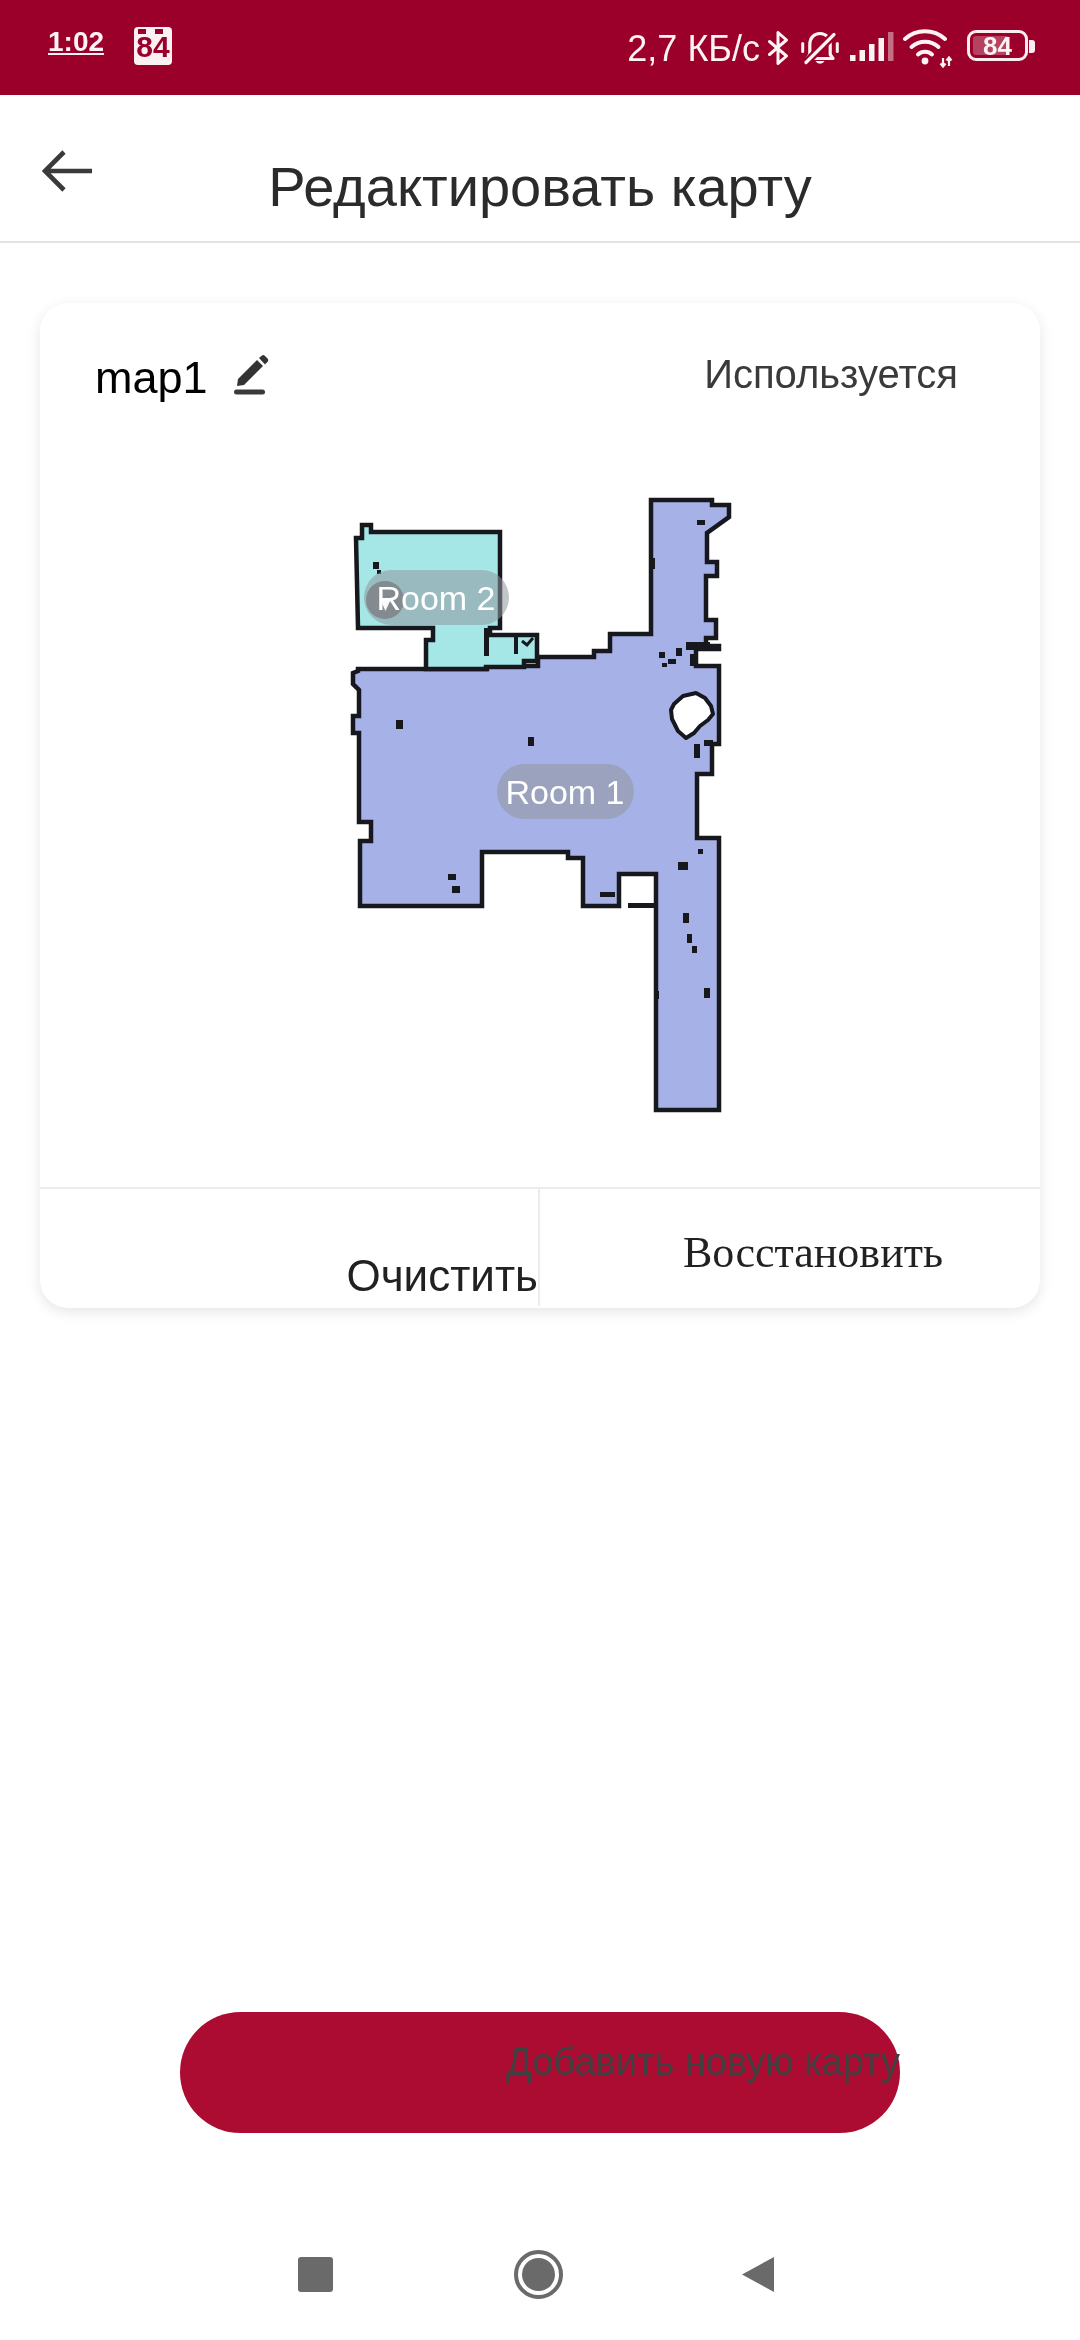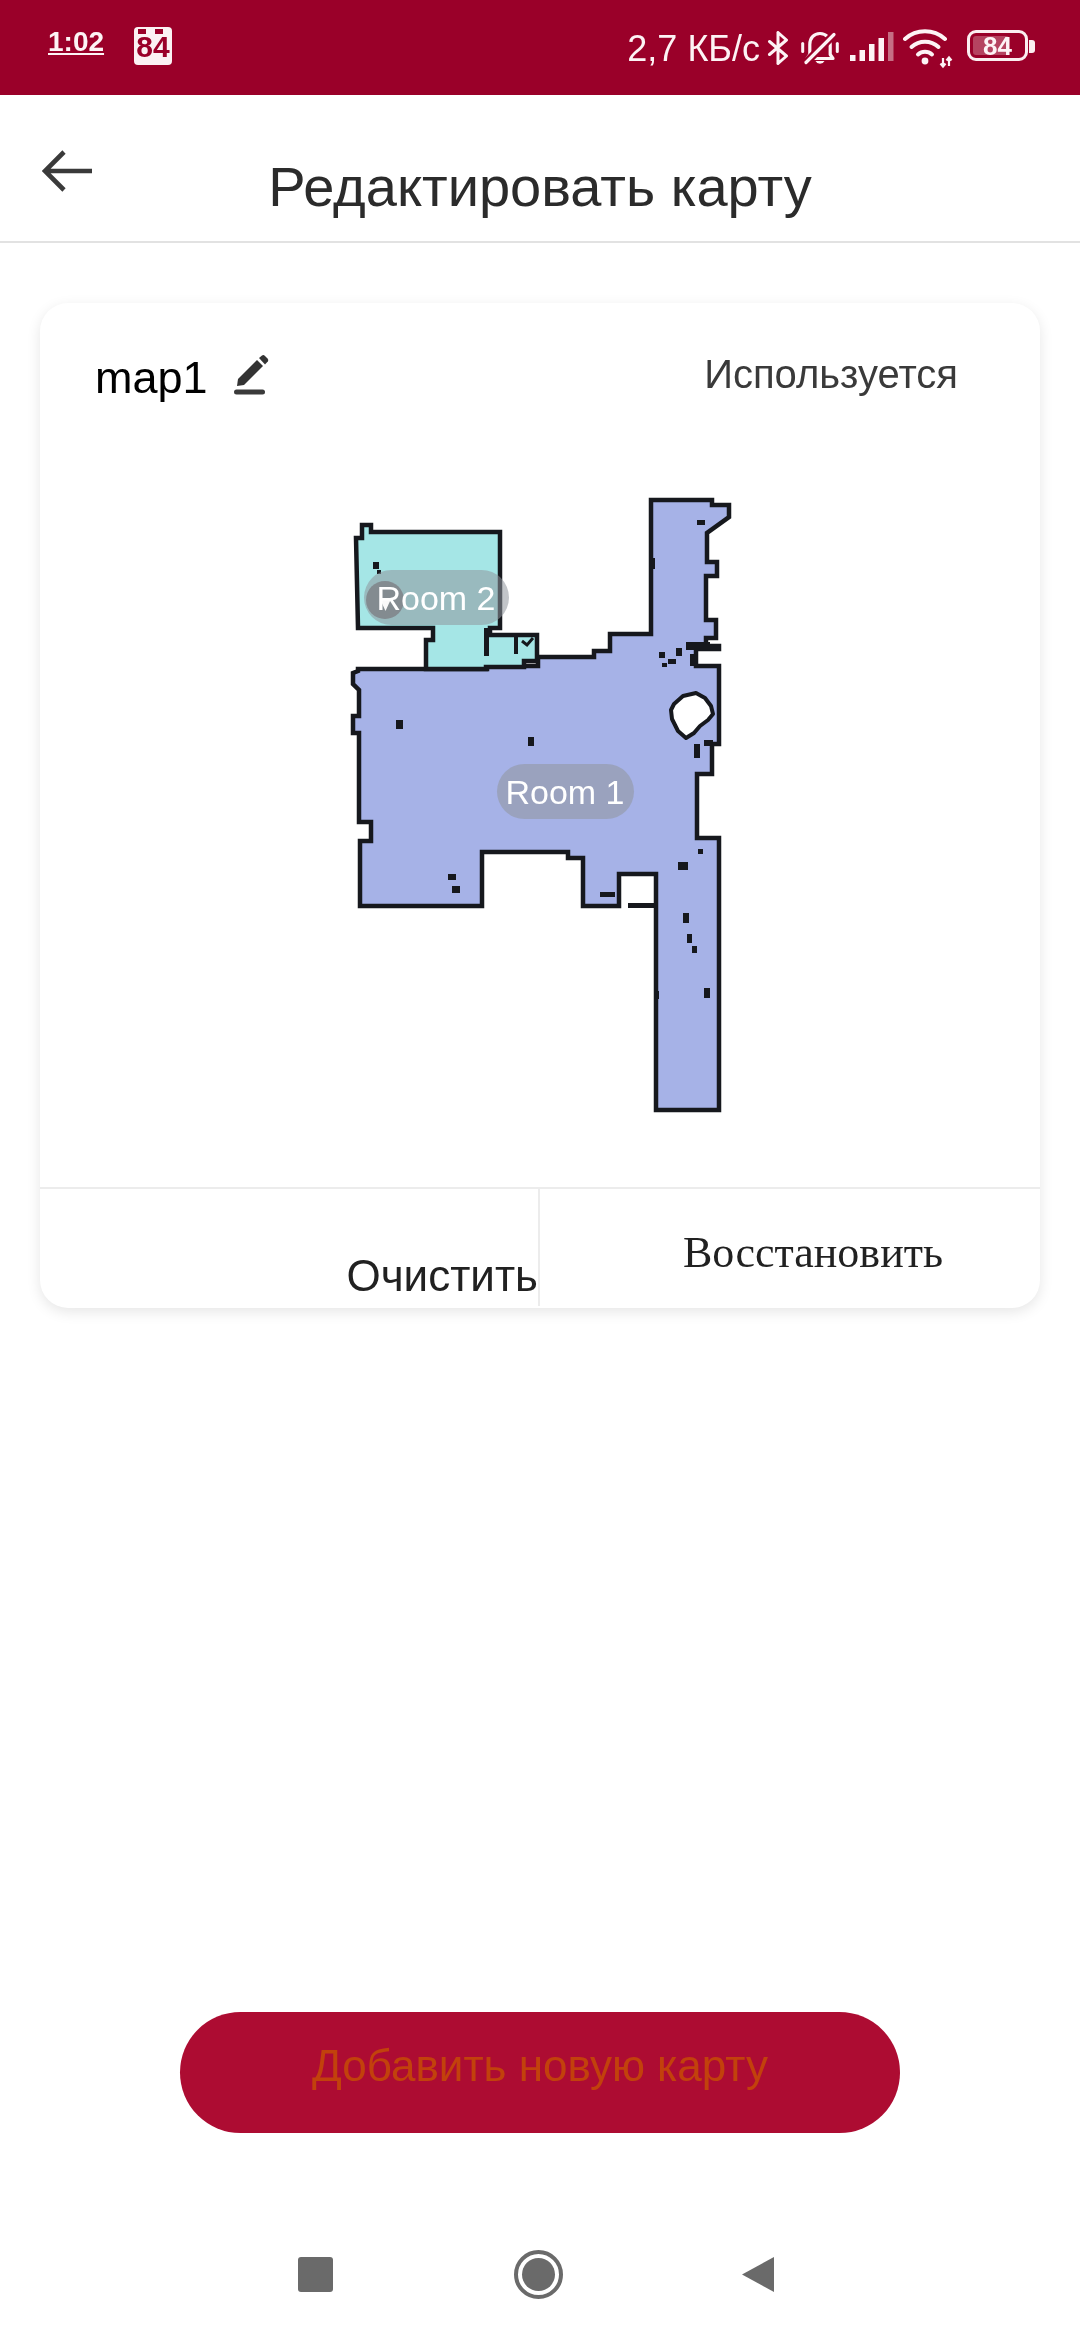--- a/index.html
+++ b/index.html
@@ -144,21 +144,21 @@
 
 <div class="abs" style="left:40px;top:1187px;width:1000px;height:2px;background:#ececec;"></div>
 
 <div class="abs" style="left:538px;top:1189px;width:2px;height:117px;background:#ececec;"></div>
 
 <div class="abs" style="left:40px;top:1227px;width:498px;text-align:right;font-size:44px;color:#212121;margin-top:24px;">Очистить</div>
 
 <div class="abs" style="left:563px;top:1227px;width:500px;text-align:center;font-size:44px;color:#212121;font-family:Liberation Serif, serif;">Восстановить</div>
 
 <div class="abs" style="left:180px;top:2012px;width:720px;height:121px;background:#ad0c32;border-radius:60.5px;"></div>
-<div class="abs" style="left:180px;top:2041px;width:720px;text-align:center;font-size:44px;color:#c2410c;">Добавить новую карту</div>
+<div class="abs" style="left:180px;top:2041px;width:720px;text-align:right;font-size:38px;color:#404040;">Добавить новую карту</div>
 
 <div class="abs" style="left:298px;top:2257px;width:35px;height:35px;background:#6a6a6a;border-radius:3px;"></div>
 
 <div class="abs" style="left:514px;top:2250px;width:49px;height:49px;border:4px solid #6a6a6a;border-radius:50%;box-sizing:border-box;"></div>
 
 <div class="abs" style="left:522px;top:2258px;width:33px;height:33px;background:#6a6a6a;border-radius:50%;"></div>
 
 <svg class="abs" style="left:740px;top:2255px;" width="36" height="39" viewBox="0 0 36 39">
   <path d="M34 2 L34 37 L2 19.5 Z" fill="#6a6a6a"></path>
 </svg>

